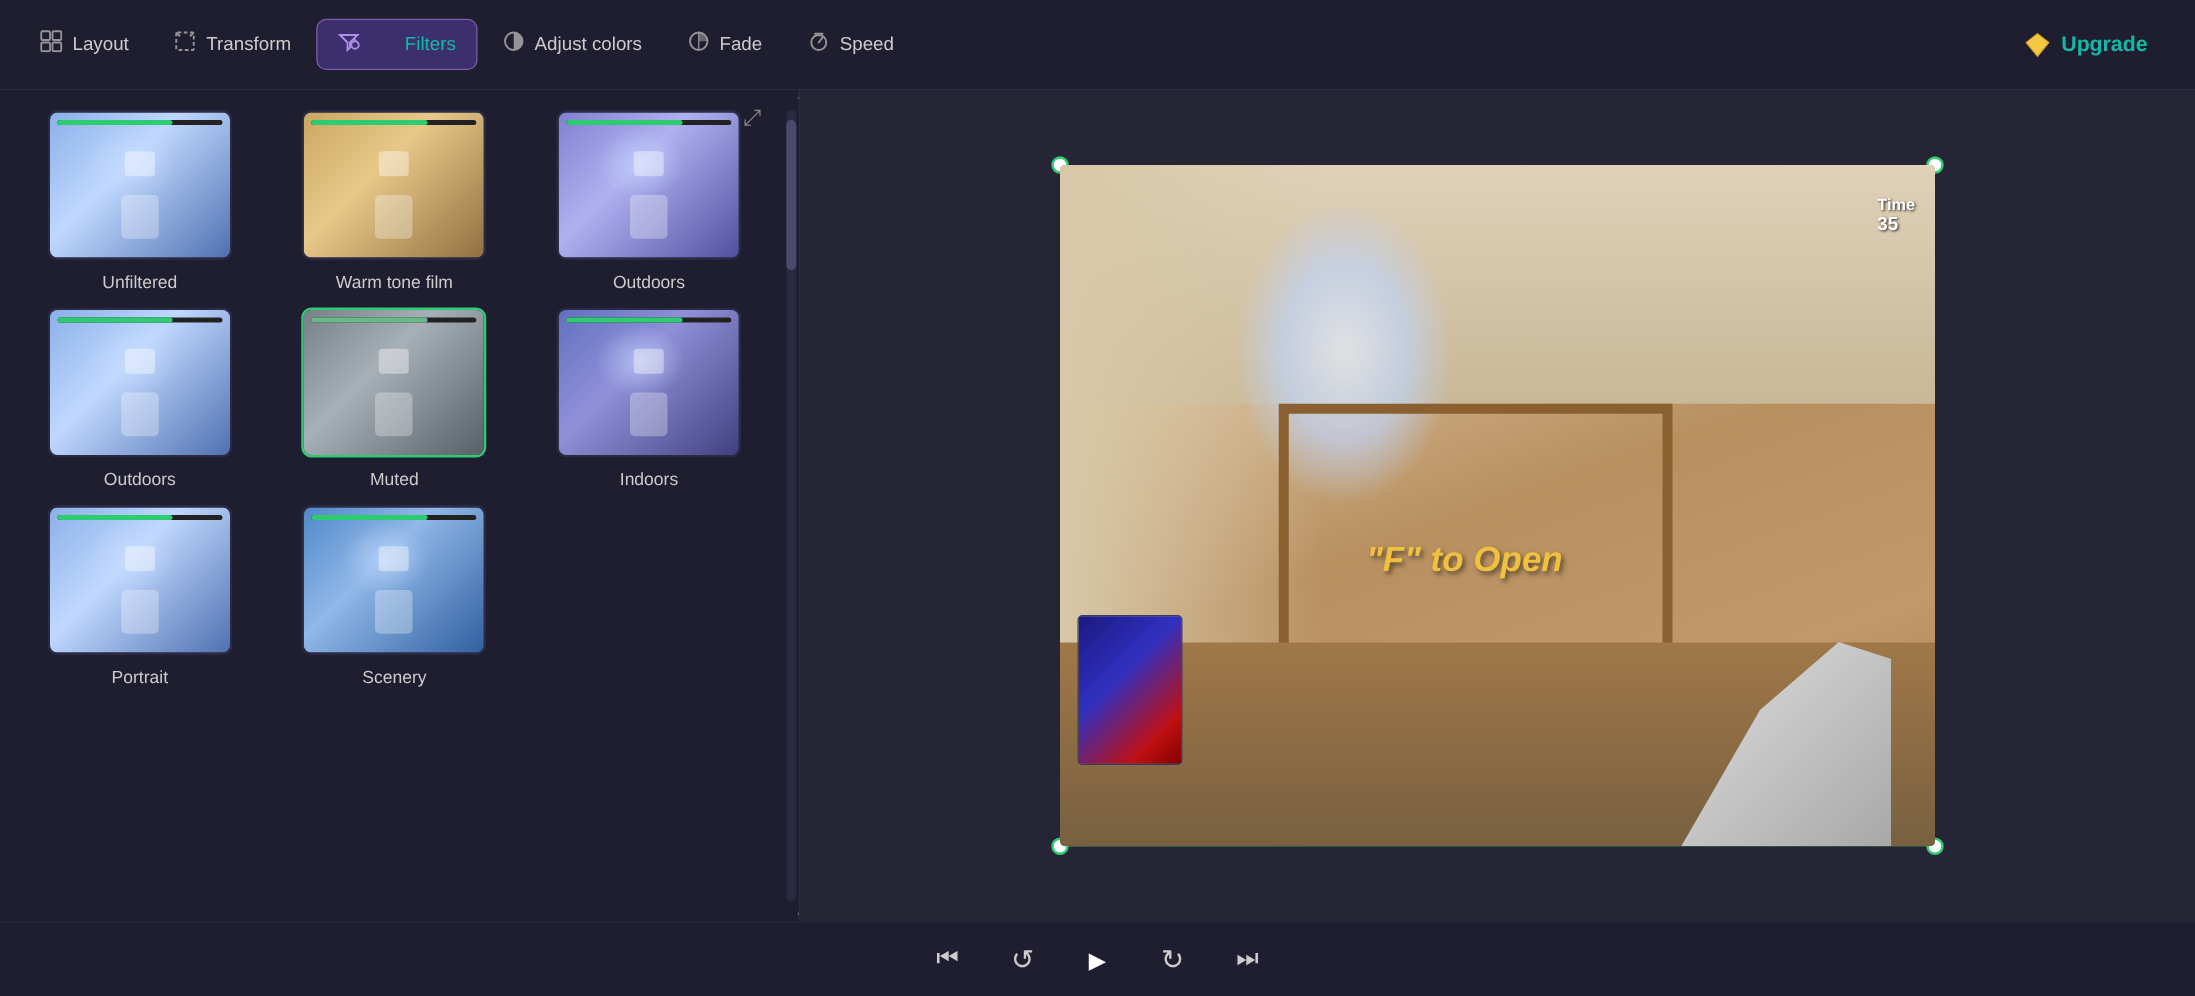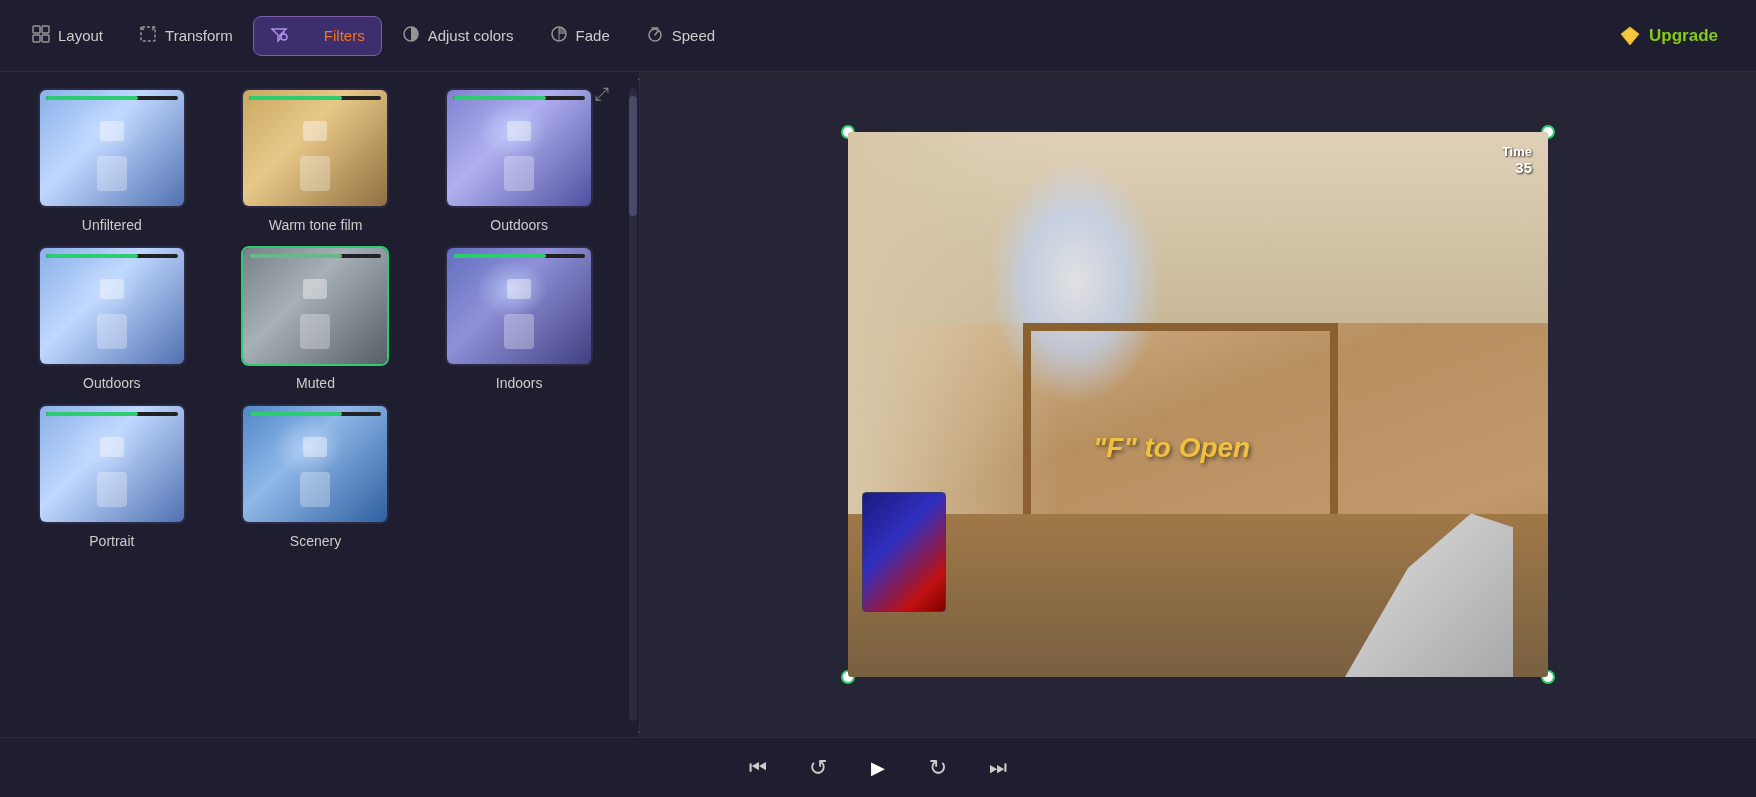--- a/index.html
+++ b/index.html
@@ -38,39 +38,39 @@
       cursor: pointer;
       font-size: 15px;
       font-weight: 500;
       color: #ccc;
       background: transparent;
       border: none;
       transition: background 0.15s;
     }
     .toolbar-btn.active {
       background: #3d2f6e;
-      color: #f97316;
+      color: #14b8a6;
       border: 1.5px solid #7b5ea7;
       gap: 36px;
     }
     .toolbar-btn .btn-icon {
       font-size: 16px;
       opacity: 0.85;
     }
     .upgrade-btn {
       display: flex;
       align-items: center;
       gap: 8px;
       padding: 10px 22px;
       background: transparent;
       border: none;
       cursor: pointer;
       font-size: 17px;
       font-weight: 700;
-      color: #84cc16;
+      color: #14b8a6;
     }
     .upgrade-diamond {
       width: 22px;
       height: 22px;
     }
 
     
     .main-content {
       display: flex;
       flex: 1;
@@ -297,23 +297,23 @@
       border-radius: 3px;
     }
     .hud-health-bar-fill {
       width: 80%;
       height: 100%;
       background: #2ecc71;
       border-radius: 3px;
     }
     .scene-hud-time {
       position: absolute;
-      top: 12px;
+      top: 24px;
       right: 16px;
-      text-align: right;
+      text-align: left;
     }
     .hud-time-label {
       font-size: 13px;
       font-weight: 600;
       color: #fff;
       text-shadow: 1px 1px 2px rgba(0,0,0,0.8);
     }
     .hud-time-value {
       font-size: 15px;
       font-weight: 700;

